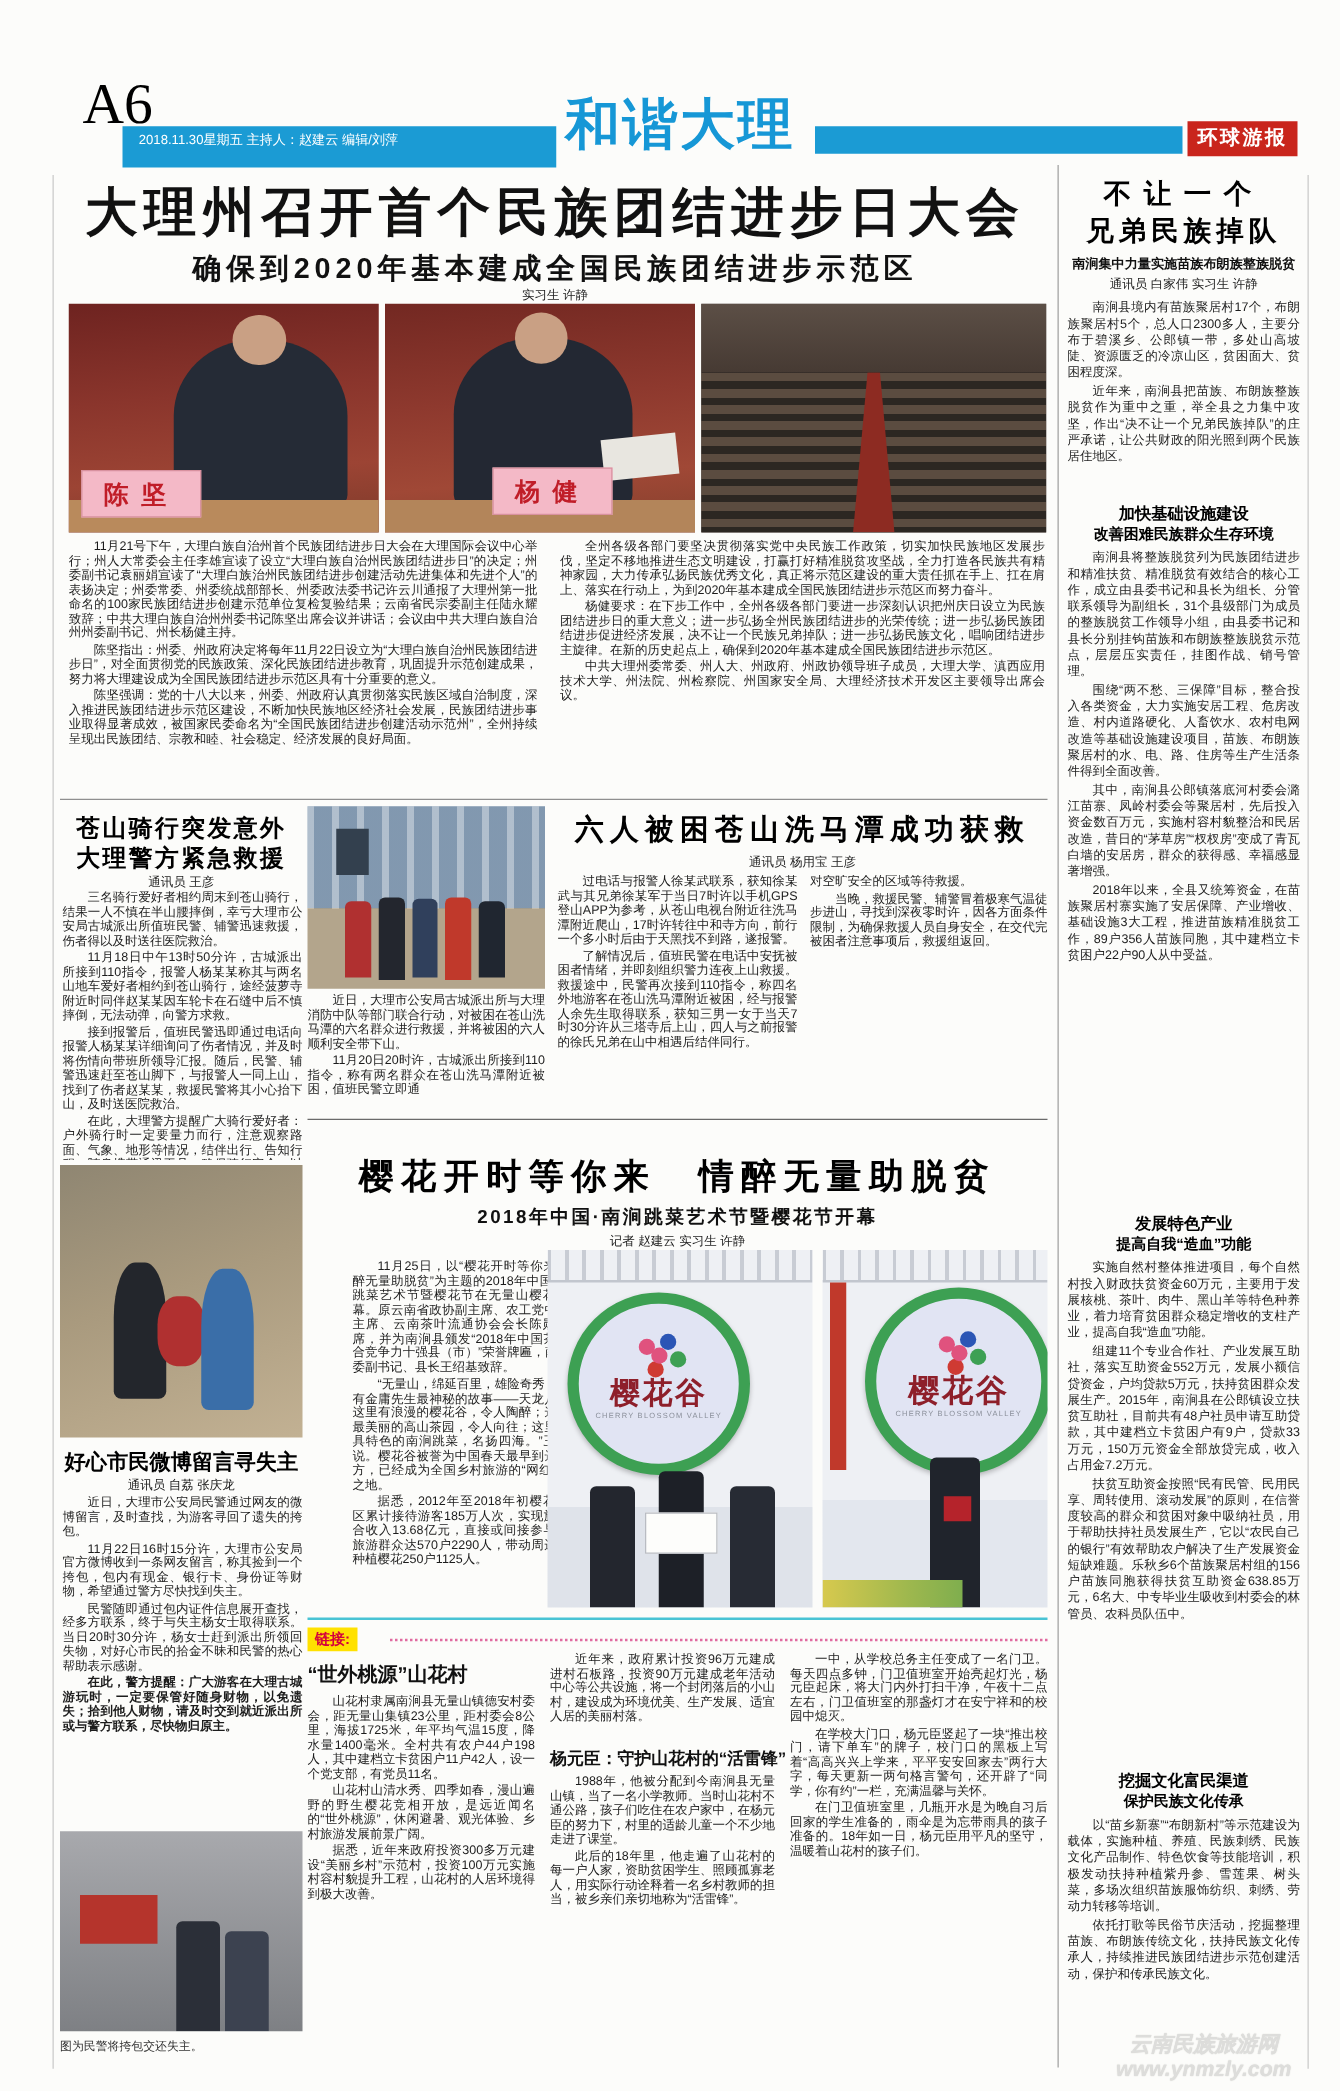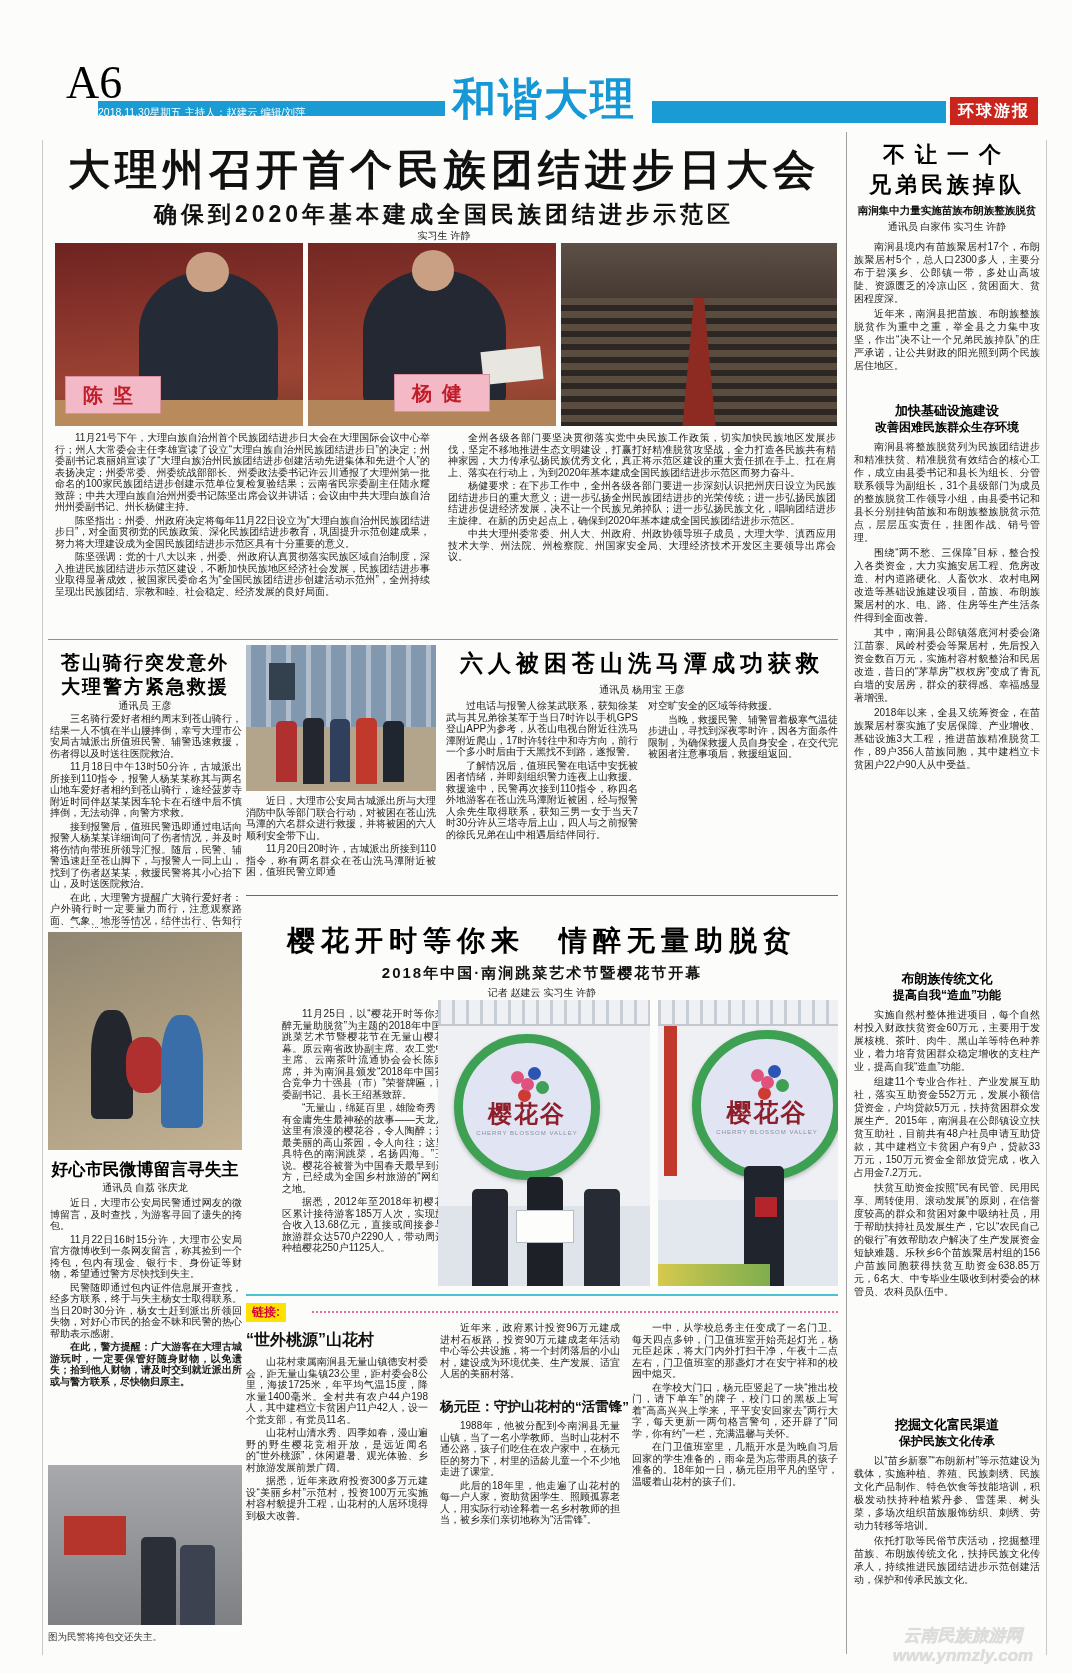--- a/index.html
+++ b/index.html
@@ -29,22 +29,22 @@
   .dotline{position:absolute;border-top:2px dotted #e06aa0;height:0;}
   .wm{color:#dddddb;font-weight:bold;text-align:center;line-height:20px;
       text-shadow:0 0 1px #cfcfcb;font-style:italic;}
 </style>
 </head>
 <body>
 
 <div class="page">
 
   <div class="abs" style="left:46px;top:56px;font-family:'Liberation Serif',serif;font-size:46px;color:#000;margin-left:20px;">A6</div>
-  <div class="abs" style="left:98px;top:101px;width:347px;height:15px;background:#1b9bd4;color:#fff;
-       font-size:10.5px;line-height:22px;padding-left:0;box-sizing:border-box;white-space:nowrap;overflow:hidden;">2018.11.30星期五 主持人：赵建云 编辑/刘萍</div>
+  <div class="abs" style="left:98px;top:101px;width:347px;height:33px;background:#1b9bd4;color:#fff;
+       font-size:10.5px;line-height:22px;padding-left:13px;box-sizing:border-box;white-space:nowrap;overflow:hidden;">2018.11.30星期五 主持人：赵建云 编辑/刘萍</div>
   <div class="abs ctr" style="left:438px;top:70px;width:212px;font-size:44px;font-weight:bold;color:#1697d6;letter-spacing:2px;">和谐大理</div>
   <div class="abs" style="left:652px;top:101px;width:294px;height:22px;background:#1b9bd4;"></div>
   <div class="abs ctr" style="left:950px;top:97px;width:88px;height:28px;background:#c9251c;color:#fff;
        font-weight:bold;font-size:16px;line-height:28px;letter-spacing:2px;">环球游报</div>
 
   <div class="vline" style="left:42px;top:140px;height:1515px;background:#c9c9c9;"></div>
   <div class="vline" style="left:1046px;top:140px;height:1515px;background:#c9c9c9;"></div>
   <div class="vline" style="left:846px;top:132px;height:1522px;"></div>
 
   <div class="abs ctr" style="left:50px;top:142px;width:788px;font-size:42px;font-weight:bold;letter-spacing:5px;white-space:nowrap;">大理州召开首个民族团结进步日大会</div>
@@ -227,21 +227,21 @@
 
   <div class="abs sec-h" style="left:852px;top:402px;width:190px;font-size:13px;">加快基础设施建设</div>
   <div class="abs sec-h" style="left:852px;top:419px;width:190px;font-size:12px;">改善困难民族群众生存环境</div>
   <div class="abs bt rail-bt" style="left:854px;top:440px;width:186px;height:522px;">
     <p>南涧县将整族脱贫列为民族团结进步和精准扶贫、精准脱贫有效结合的核心工作，成立由县委书记和县长为组长、分管联系领导为副组长，31个县级部门为成员的整族脱贫工作领导小组，由县委书记和县长分别挂钩苗族和布朗族整族脱贫示范点，层层压实责任，挂图作战、销号管理。</p>
     <p>围绕“两不愁、三保障”目标，整合投入各类资金，大力实施安居工程、危房改造、村内道路硬化、人畜饮水、农村电网改造等基础设施建设项目，苗族、布朗族聚居村的水、电、路、住房等生产生活条件得到全面改善。</p>
     <p>其中，南涧县公郎镇落底河村委会潞江苗寨、凤岭村委会等聚居村，先后投入资金数百万元，实施村容村貌整治和民居改造，昔日的“茅草房”“杈杈房”变成了青瓦白墙的安居房，群众的获得感、幸福感显著增强。</p>
     <p>2018年以来，全县又统筹资金，在苗族聚居村寨实施了安居保障、产业增收、基础设施3大工程，推进苗族精准脱贫工作，89户356人苗族同胞，其中建档立卡贫困户22户90人从中受益。</p>
   </div>
 
-  <div class="abs sec-h" style="left:852px;top:970px;width:190px;font-size:13px;">布朗族传统文化</div>
+  <div class="abs sec-h" style="left:852px;top:970px;width:190px;font-size:13px;">发展特色产业</div>
   <div class="abs sec-h" style="left:852px;top:987px;width:190px;font-size:12px;">提高自我“造血”功能</div>
   <div class="abs bt rail-bt" style="left:854px;top:1008px;width:186px;height:400px;">
     <p>实施自然村整体推进项目，每个自然村投入财政扶贫资金60万元，主要用于发展核桃、茶叶、肉牛、黑山羊等特色种养业，着力培育贫困群众稳定增收的支柱产业，提高自我“造血”功能。</p>
     <p>组建11个专业合作社、产业发展互助社，落实互助资金552万元，发展小额信贷资金，户均贷款5万元，扶持贫困群众发展生产。2015年，南涧县在公郎镇设立扶贫互助社，目前共有48户社员申请互助贷款，其中建档立卡贫困户有9户，贷款33万元，150万元资金全部放贷完成，收入占用金7.2万元。</p>
     <p>扶贫互助资金按照“民有民管、民用民享、周转使用、滚动发展”的原则，在信誉度较高的群众和贫困对象中吸纳社员，用于帮助扶持社员发展生产，它以“农民自己的银行”有效帮助农户解决了生产发展资金短缺难题。乐秋乡6个苗族聚居村组的156户苗族同胞获得扶贫互助资金638.85万元，6名大、中专毕业生吸收到村委会的林管员、农科员队伍中。</p>
   </div>
 
   <div class="abs sec-h" style="left:852px;top:1416px;width:190px;font-size:13px;">挖掘文化富民渠道</div>
   <div class="abs sec-h" style="left:852px;top:1433px;width:190px;font-size:12px;">保护民族文化传承</div>
   <div class="abs bt rail-bt" style="left:854px;top:1454px;width:186px;height:196px;">

